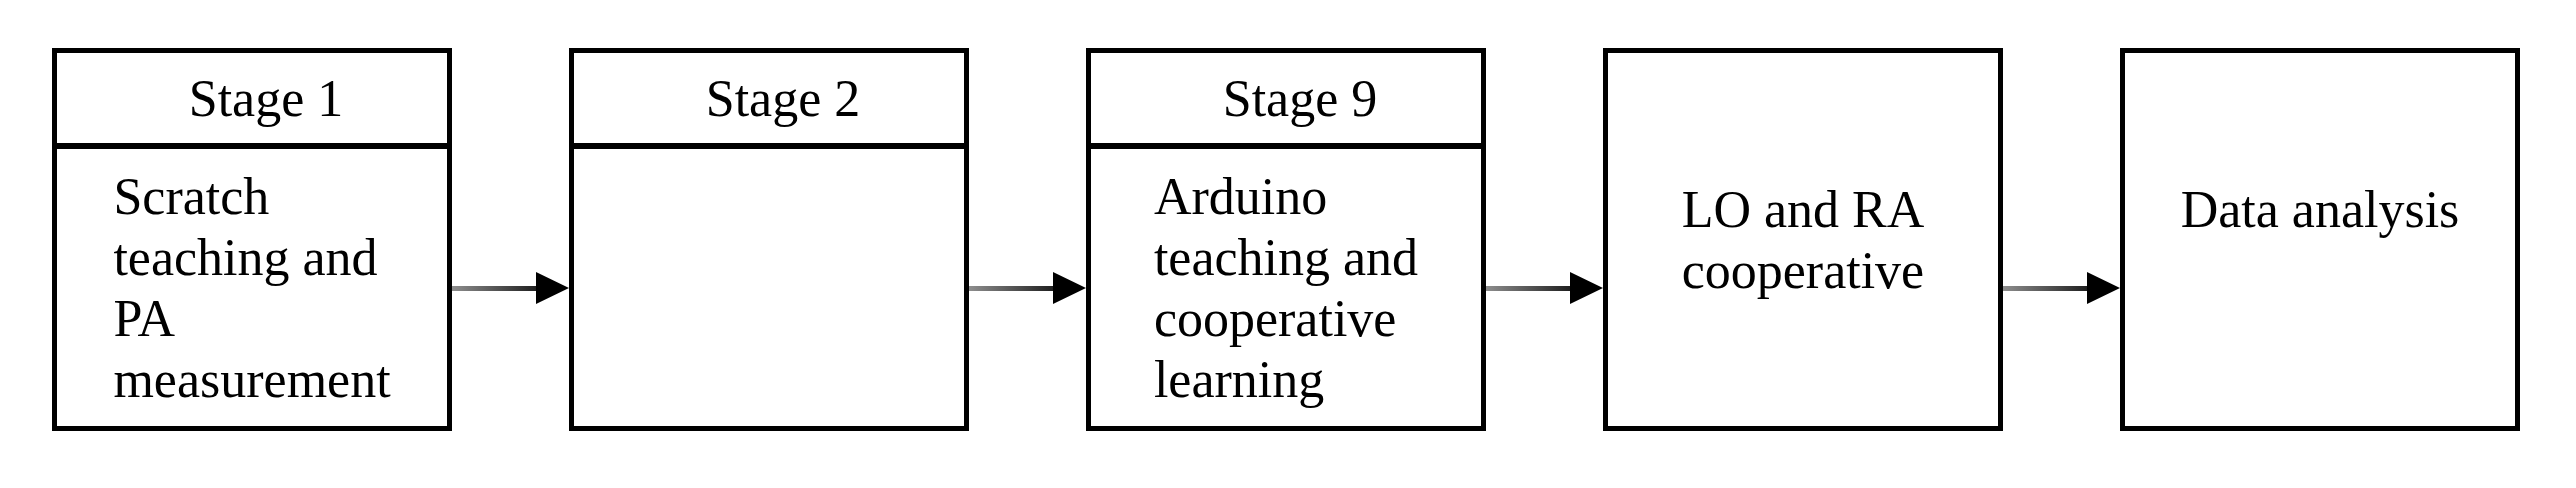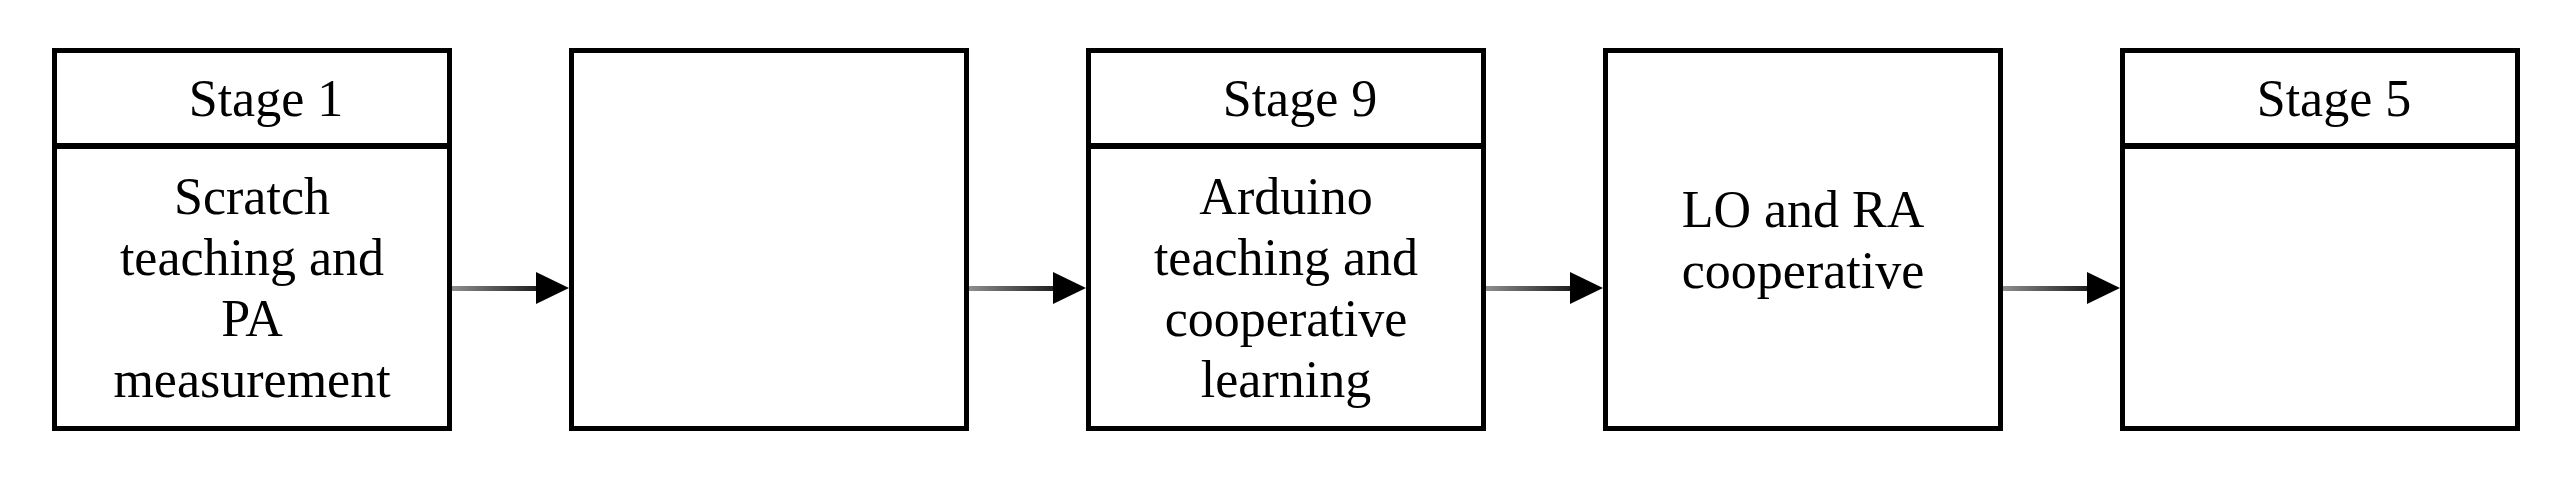--- a/index.html
+++ b/index.html
@@ -44,21 +44,20 @@
     font-size: 52px;
     line-height: 61px;
     white-space: pre-line;
     margin-left: 28px;
   }
   .stage-body {
     flex: 1;
     display: flex;
     align-items: center;
     justify-content: center;
-    text-align: center;
   }
   .stage-body.lifted {
     padding-bottom: 61px;
   }
   .stage-body-text {
     font-size: 52px;
     line-height: 61px;
     white-space: pre-line;
   }
   .arrow-cell {
@@ -103,20 +102,23 @@
 measurement</div>
       </div>
     </div>
 
     <div class="arrow-cell">
       <div class="arrow-shaft"></div>
       <div class="arrow-head"></div>
     </div>
 
     <div class="stage-box">
+      <div class="stage-header">
+        <div class="stage-title">Stage 2</div>
+      </div>
     </div>
 
     <div class="arrow-cell">
       <div class="arrow-shaft"></div>
       <div class="arrow-head"></div>
     </div>
 
     <div class="stage-box">
       <div class="stage-header">
         <div class="stage-title">Stage 9</div>
@@ -140,20 +142,20 @@
 cooperative</div>
       </div>
     </div>
 
     <div class="arrow-cell">
       <div class="arrow-shaft"></div>
       <div class="arrow-head"></div>
     </div>
 
     <div class="stage-box">
-      <div class="stage-header">
-        <div class="stage-title">Stage 5</div>
+      <div class="stage-body lifted">
+        <div class="stage-body-text">Data analysis</div>
       </div>
     </div>
 
   </div>
 </div>
 
 
 </body></html>

